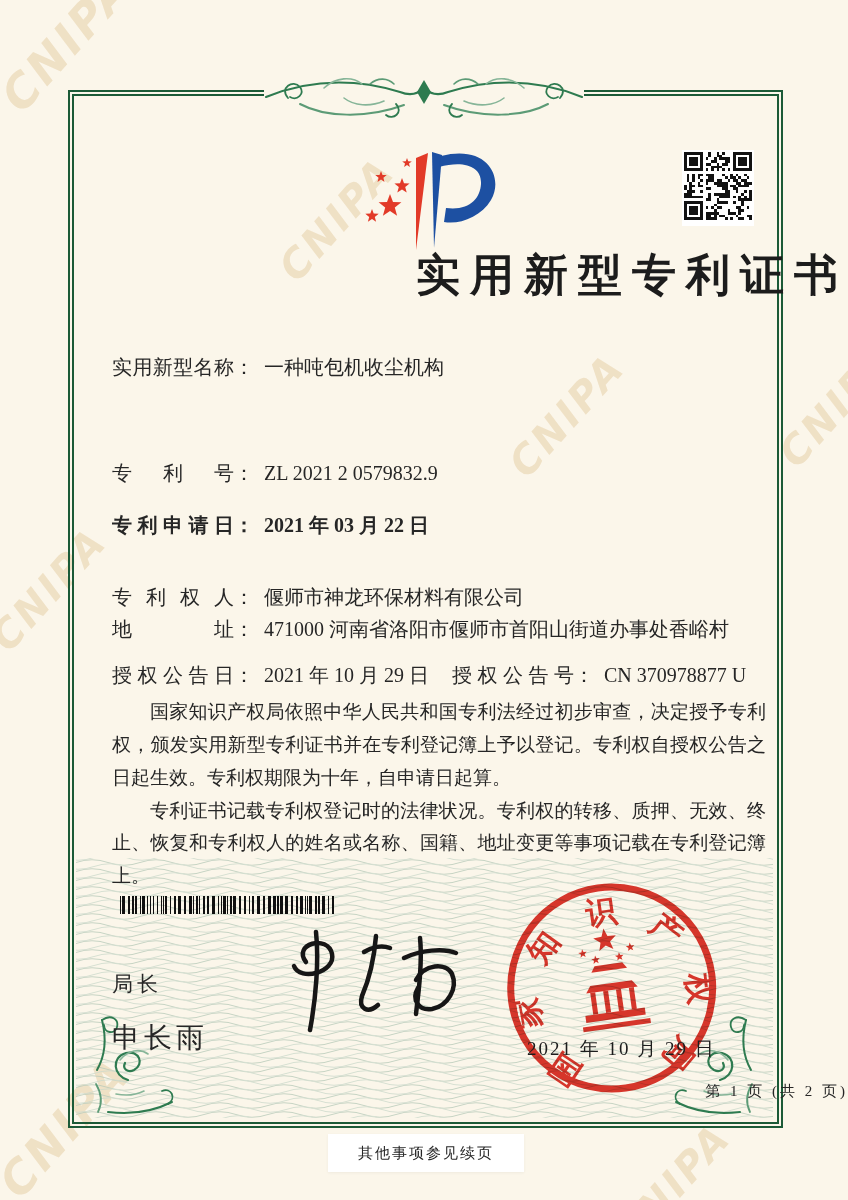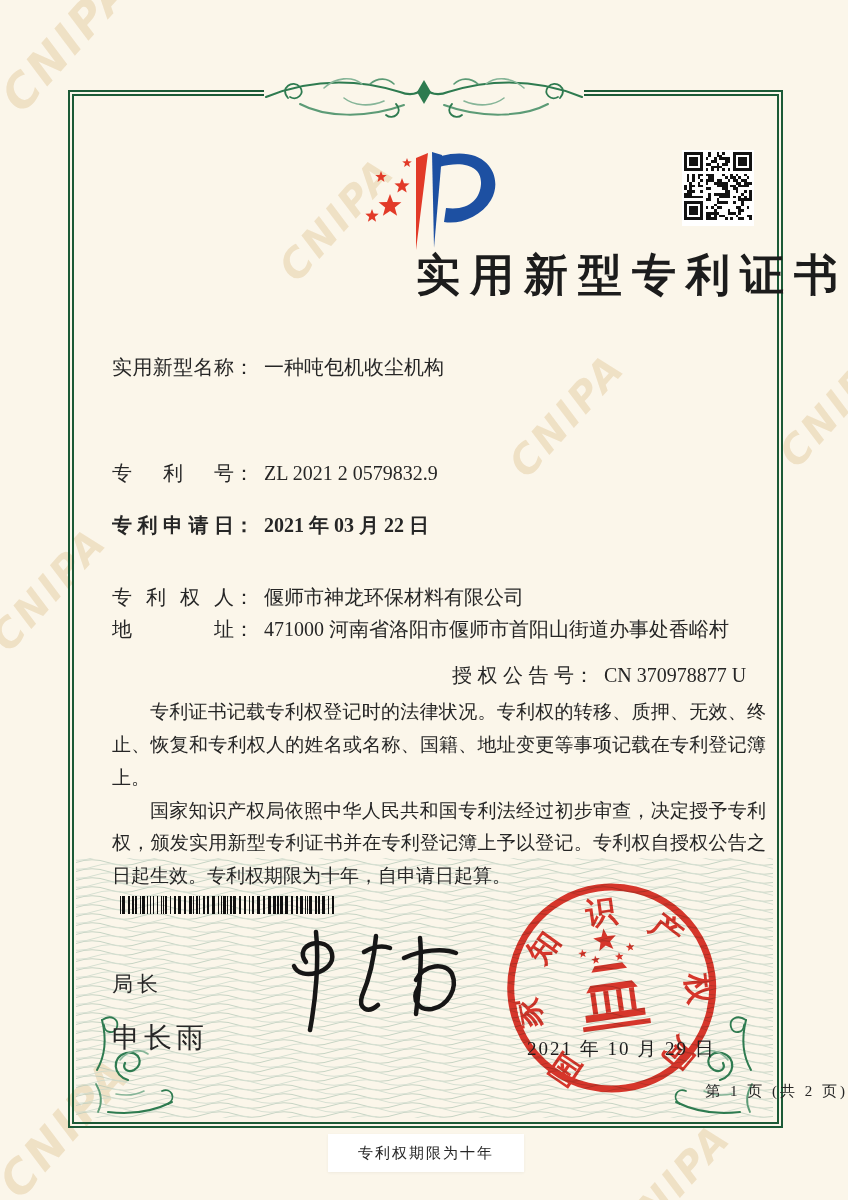--- a/index.html
+++ b/index.html
@@ -448,27 +448,30 @@
   </div>
   <div class="field" style="top:512px;font-weight:bold;">
     <span class="lab">专利申请日</span><span class="colon">：</span><span>2021 年 03 月 22 日</span>
   </div>
   <div class="field" style="top:584px;">
     <span class="lab">专利权人</span><span class="colon">：</span><span>偃师市神龙环保材料有限公司</span>
   </div>
   <div class="field" style="top:616px;">
     <span class="lab">地址</span><span class="colon">：</span><span>471000 河南省洛阳市偃师市首阳山街道办事处香峪村</span>
   </div>
+  <div class="field" style="top:662px;">
+    <span class="lab">授权公告日</span><span class="colon">：</span><span>2021 年 10 月 29 日</span>
+  </div>
   <div class="field second" style="top:662px;">
     <span class="lab">授权公告号</span><span class="colon">：</span><span>CN 370978877 U</span>
   </div>
 
   <div class="paras">
+    <p>国家知识产权局依照中华人民共和国专利法经过初步审查，决定授予专利权，颁发实用新型专利证书并在专利登记簿上予以登记。专利权自授权公告之日起生效。专利权期限为十年，自申请日起算。</p>
     <p>专利证书记载专利权登记时的法律状况。专利权的转移、质押、无效、终止、恢复和专利权人的姓名或名称、国籍、地址变更等事项记载在专利登记簿上。</p>
-    <p>国家知识产权局依照中华人民共和国专利法经过初步审查，决定授予专利权，颁发实用新型专利证书并在专利登记簿上予以登记。专利权自授权公告之日起生效。专利权期限为十年，自申请日起算。</p>
   </div>
 
   <div class="barcode">
     <svg id="barcode-svg" width="218" height="18">
         <g id="barcode-bars" fill="#101010">
           <rect x="0" y="0" width="1" height="18"></rect>
           <rect x="2" y="0" width="3" height="18"></rect>
           <rect x="8" y="0" width="2" height="18"></rect>
           <rect x="12" y="0" width="2" height="18"></rect>
           <rect x="15" y="0" width="2" height="18"></rect>
@@ -566,15 +569,15 @@
         <rect x="114" y="112" width="5" height="22"></rect>
         <rect x="127" y="112" width="5" height="22"></rect>
         <rect x="80" y="134" width="60" height="7"></rect>
         <rect x="76" y="145" width="68" height="5"></rect>
       </g>
     </svg>
   </div>
   <div class="seal-date">2021 年 10 月 29 日</div>
 
   <div class="page-indicator">第 1 页 (共 2 页)</div>
-  <div class="note-box">专利权期限为十年</div>
+  <div class="note-box">其他事项参见续页</div>
 
 </div>
 
 </body></html>

